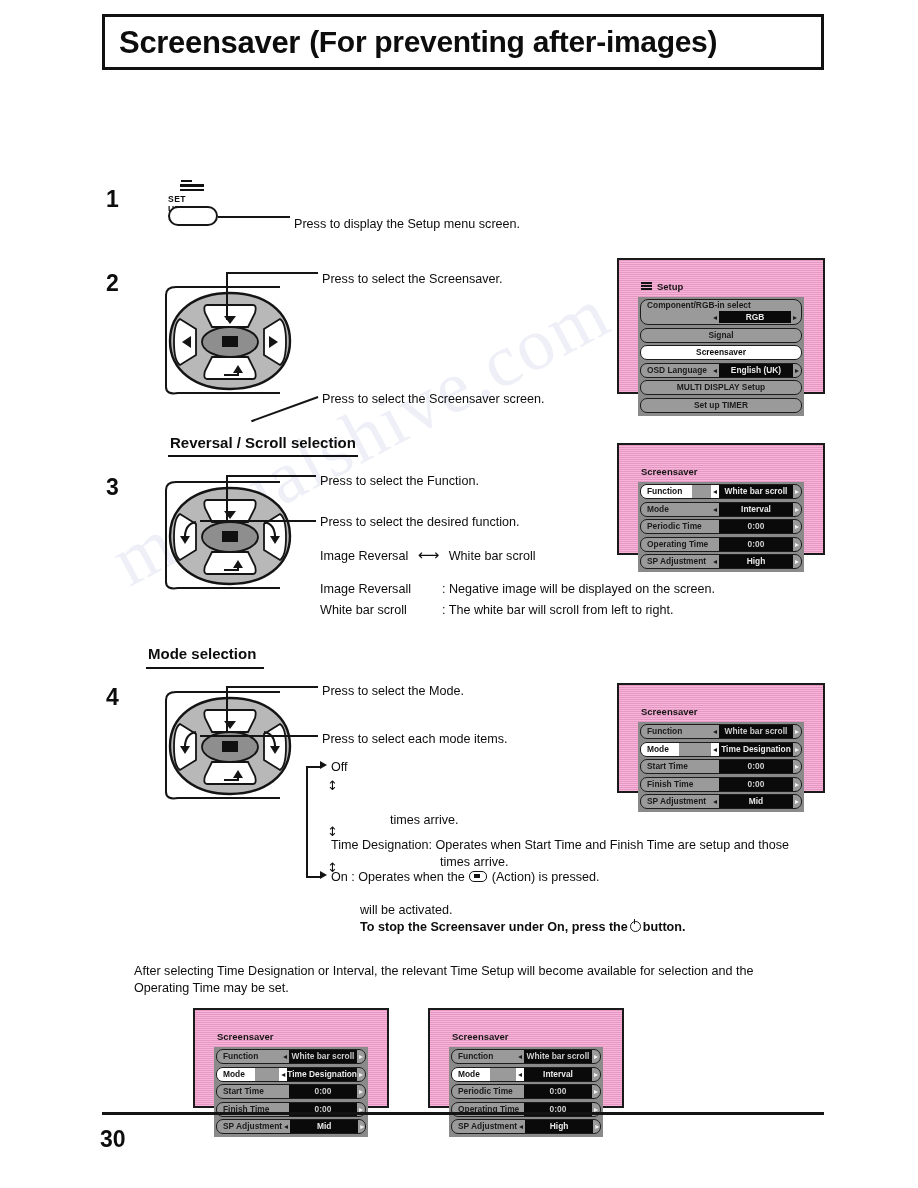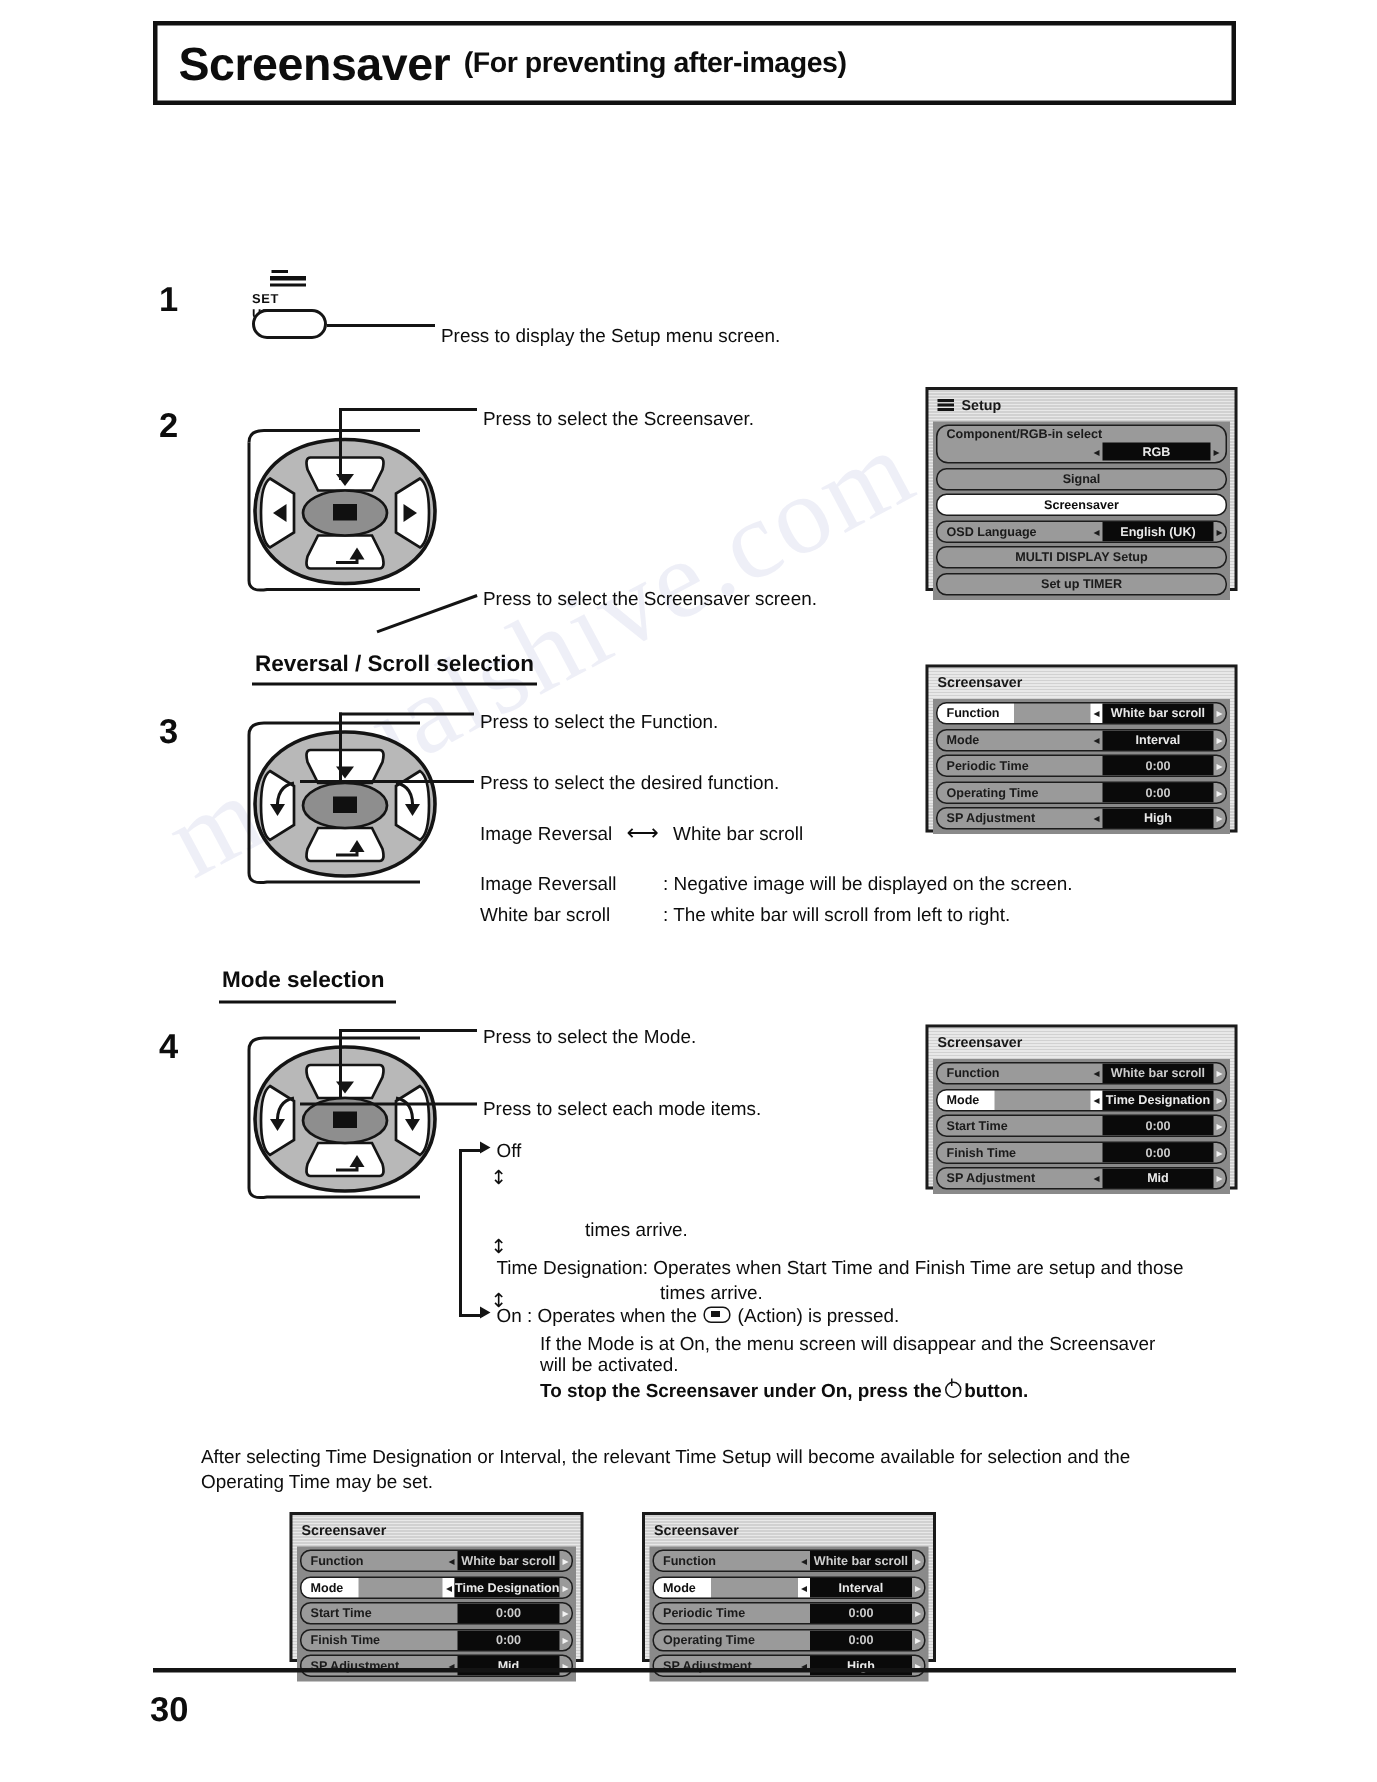--- a/index.html
+++ b/index.html
@@ -27,21 +27,21 @@
     border:3px solid #111;background:#fff;box-sizing:border-box;
   }
   .header-inner{
     position:absolute;left:0;top:0;right:0;bottom:0;
     display:flex;align-items:center;padding-left:14px;
   }
   .title-main{
     font-size:31px;font-weight:bold;letter-spacing:-.3px;line-height:1;
   }
   .title-sub{
-    font-size:19px;font-weight:bold;letter-spacing:-.3px;line-height:1;margin-left:9px;
+    font-size:30px;font-weight:bold;letter-spacing:-.3px;line-height:1;margin-left:9px;
   }
 
   
   .intro{position:absolute;left:112px;top:100px;width:700px;font-size:12.4px;line-height:1.48;}
 
   
   .stepnum{position:absolute;font-size:23px;font-weight:bold;font-family:"Liberation Sans",sans-serif;}
 
   
   .callout{position:absolute;font-size:12.6px;white-space:nowrap;}
@@ -65,22 +65,22 @@
   .dpad{position:absolute;width:132px;height:110px;}
   .dpad svg{width:100%;height:100%;display:block;}
 
   
   .subhead{position:absolute;font-size:15px;font-weight:bold;padding-bottom:3px;}
   .subhead-rule{position:absolute;height:2.2px;background:#111;}
 
   
   .osd{
     position:absolute;box-sizing:border-box;
-    background:#e5e5e5;border:2px solid #1a1a1a;
-    padding:3px;
+    background:#f9a8d4;border:2px solid #1a1a1a;
+    padding:19px;
     font-family:"Liberation Sans", sans-serif;
   }
   .osd-noise{position:absolute;inset:0;opacity:.55;pointer-events:none;
     background-image:repeating-linear-gradient(0deg,rgba(255,255,255,.22) 0 1px,rgba(0,0,0,.16) 1px 2px);}
   .osd-title{
     position:relative;display:flex;align-items:center;gap:5px;
     height:15px;margin-bottom:3px;padding-left:3px;
     font-size:9.5px;font-weight:bold;color:#171717;
   }
   .osd-menuicon{display:inline-block;width:11px;}
@@ -453,21 +453,20 @@
   <div class="flow" style="left:440px;top:854px;">times arrive.</div>
 
   <div class="updown" style="left:327px;top:861px;">↕</div>
 
   <div class="flow" style="left:331px;top:869px;">
     <span>On</span>
     <span>: Operates when the</span>
     <span class="action-glyph"></span>
     <span>(Action) is pressed.</span>
   </div>
-  <div class="bodytext" style="left:360px;top:887px;">If the Mode is at On, the menu screen will disappear and the Screensaver</div>
   <div class="bodytext" style="left:360px;top:901px;">will be activated.</div>
   <div class="bodytext bold" style="left:360px;top:918px;">
     <span>To stop the Screensaver under On, press the</span><span class="power-glyph"></span><span>button.</span>
   </div>
 
   <div class="bodytext" style="left:134px;top:962px;">After selecting Time Designation or Interval, the relevant Time Setup will become available for selection and the</div>
   <div class="bodytext" style="left:134px;top:979px;">Operating Time may be set.</div>
 
   <div class="osd" style="left:193px;top:1008px;width:196px;height:100px;">
     <div class="osd-noise"></div>

